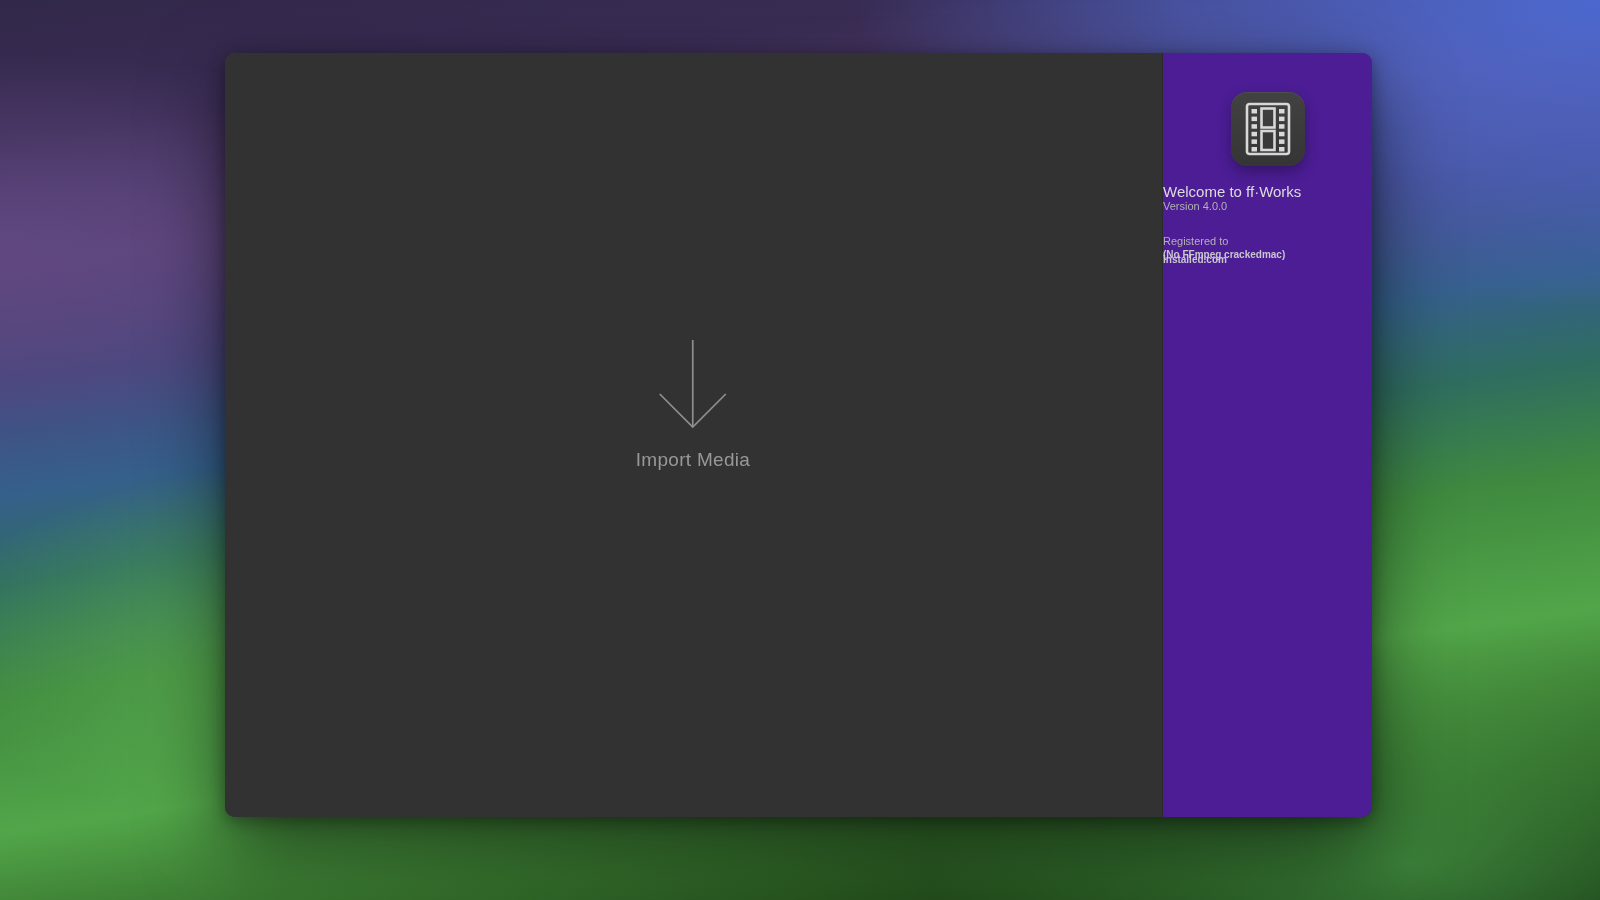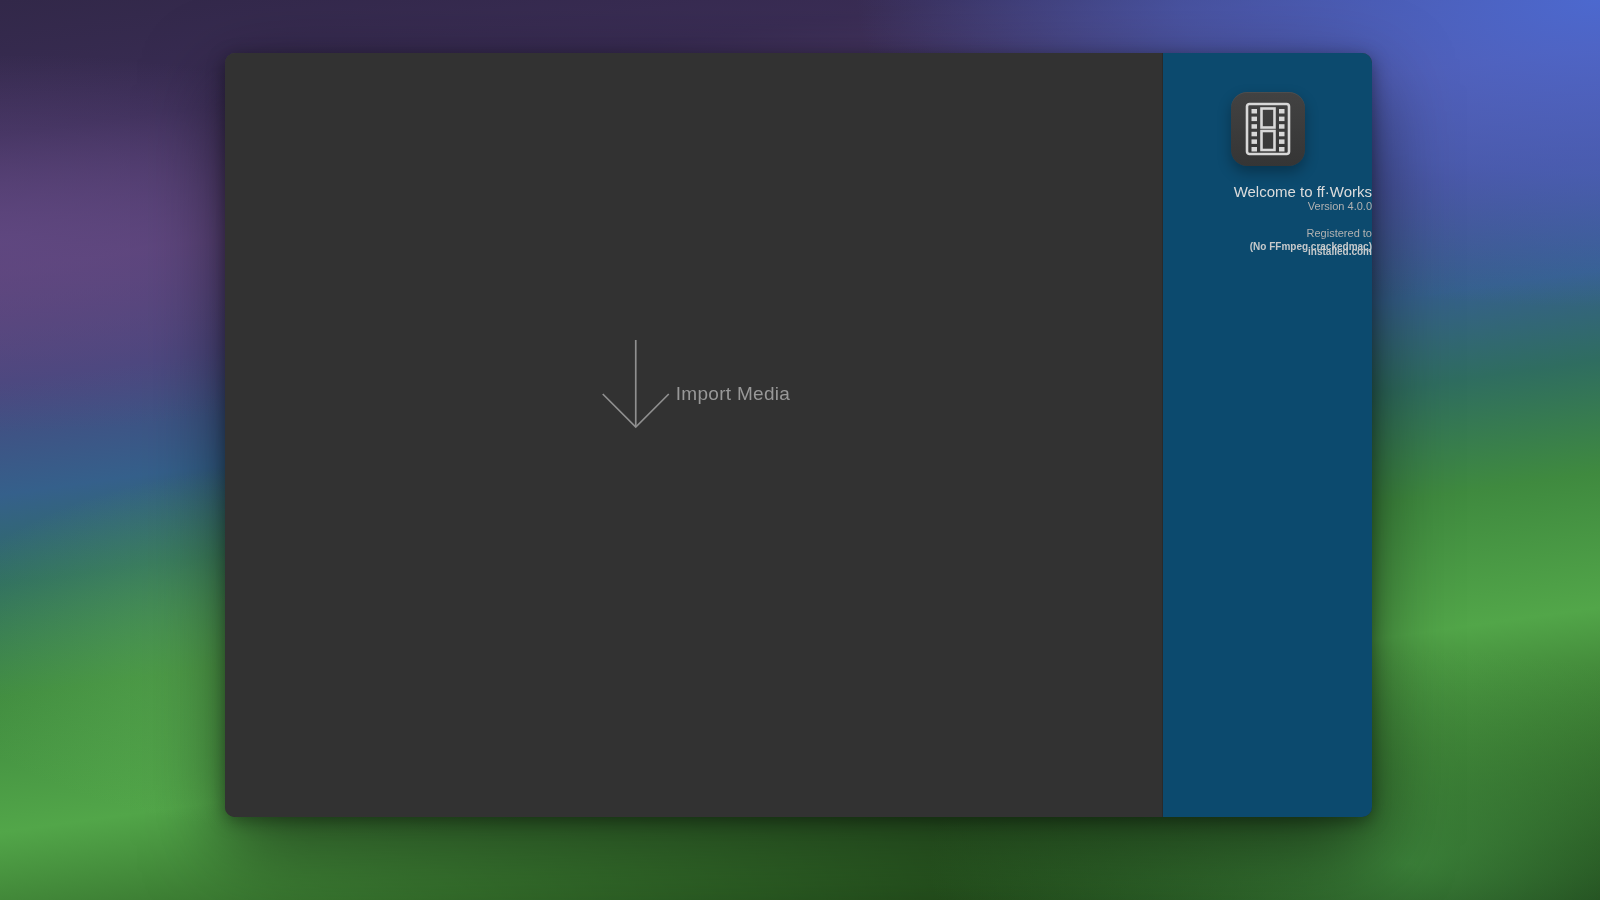--- a/index.html
+++ b/index.html
@@ -32,23 +32,23 @@
     box-shadow: 0 30px 80px rgba(0,0,0,0.55), 0 4px 18px rgba(0,0,0,0.4),
                 inset 0 1px 0 rgba(255,255,255,0.08);
   }
 
   .main-pane {
     position: absolute; left: 0; top: 0; width: 937px; height: 100%;
     background: #323232;
   }
   .sidebar {
     position: absolute; left: 937px; top: 0; width: 210px; height: 100%;
-    background: #0c4a6e;
+    background: #4c1d95;
     border-left: 1px solid #2a2a2a;
-    text-align: right;
+    text-align: left;
   }
 
   
   .traffic-lights { position: absolute; left: 12px; top: 9px; display: flex; gap: 8px; }
   .tl { width: 12px; height: 12px; border-radius: 50%; cursor: default; }
 
   .add-btn {
     position: absolute; left: 66px; top: 3px;
     width: 26px; height: 24px;
     display: flex; align-items: center; justify-content: center;
@@ -62,40 +62,40 @@
   .tb-btn {
     width: 34px; height: 26px; border-radius: 6px;
     display: flex; align-items: center; justify-content: center;
   }
   .tb-btn.selected { background: rgba(255,255,255,0.14); }
 
   
   .dropzone {
     position: absolute; left: 468px; top: 286px;
     transform: translateX(-50%);
-    display: flex; align-items: center;
+    display: flex; flex-direction: column; align-items: center;
   }
   .import-label {
     margin-top: 15px;
     font-size: 19px; font-weight: 400; letter-spacing: 0.3px;
     color: #989898;
   }
 
   
   .app-tile {
     width: 74px; height: 74px;
     margin: 39px auto 0;
     border-radius: 16px;
     background: linear-gradient(180deg, #424242 0%, #353535 100%);
     box-shadow: 0 6px 14px rgba(0,0,0,0.30), inset 0 1px 0 rgba(255,255,255,0.06);
     display: flex; align-items: center; justify-content: center;
   }
   .welcome-title { margin-top: 17px; font-size: 15px; color: #dcdcdc; }
   .version-text  { margin-top: 0;  font-size: 11px; color: #b2b2b2; }
-  .registered-text { margin-top: 15px; font-size: 11px; color: #b2b2b2; }
+  .registered-text { margin-top: 23px; font-size: 11px; color: #b2b2b2; }
   .reg-overlap { position: relative; height: 20px; margin-top: 2px; }
   .reg-overlap span {
     position: absolute; left: 0; right: 0;
     font-size: 10px; font-weight: 700; color: #d0d0d0;
     white-space: nowrap;
   }
   .reg-line-top    { top: 0;  opacity: 0.95; }
   .reg-line-bottom { top: 5px; opacity: 0.95; }
 
   svg { display: block; }

